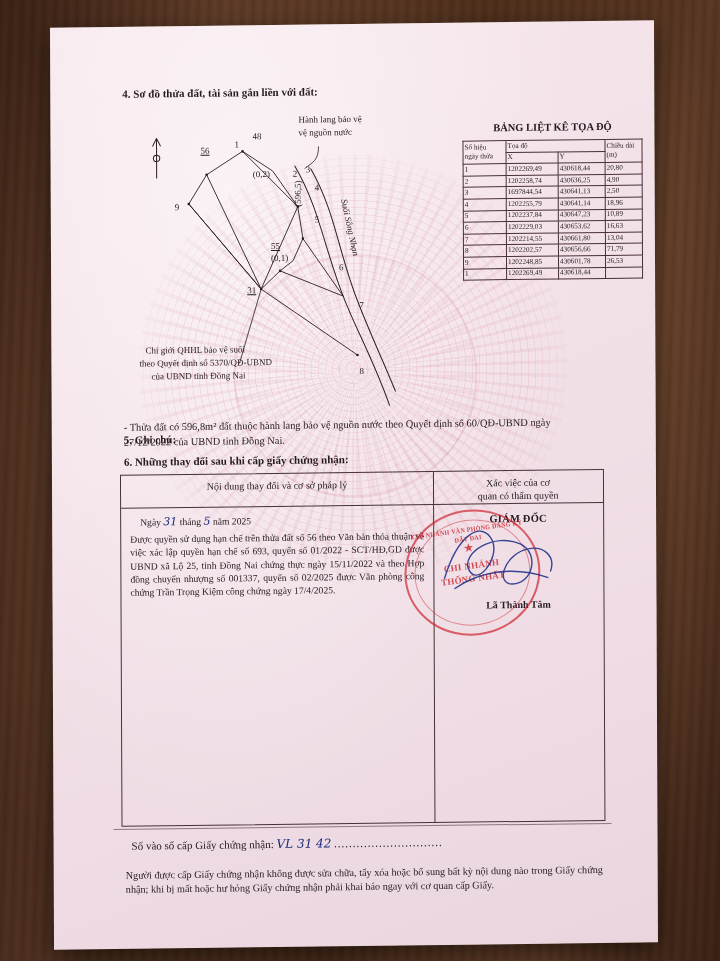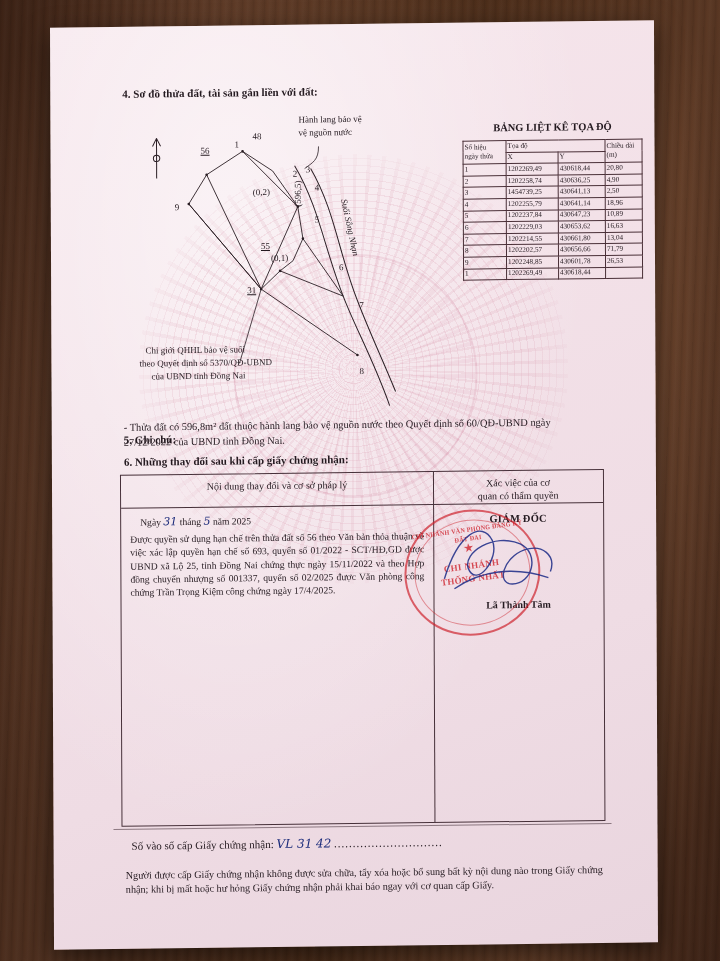--- a/index.html
+++ b/index.html
@@ -319,31 +319,31 @@
           <circle cx="160" cy="128" r="1.3"></circle>
           <circle cx="137" cy="160" r="1.3"></circle>
           <circle cx="214" cy="245" r="1.3"></circle>
         </g>
       </svg>
 
       <div class="dlab" style="left:110px; top:20px;">48</div>
       <div class="dlab u" style="left:58px; top:34px;">56</div>
       <div class="dlab" style="left:32px; top:90px;">9</div>
       <div class="dlab u" style="left:104px; top:174px;">31</div>
-      <div class="dlab u" style="left:118px; top:130px;">55</div>
+      <div class="dlab u" style="left:128px; top:130px;">55</div>
       <div class="dlab" style="left:150px; top:58px;">2</div>
       <div class="dlab" style="left:163px; top:54px;">3</div>
       <div class="dlab" style="left:172px; top:72px;">4</div>
       <div class="dlab" style="left:172px; top:104px;">5</div>
       <div class="dlab" style="left:196px; top:152px;">6</div>
       <div class="dlab" style="left:216px; top:190px;">7</div>
       <div class="dlab" style="left:216px; top:256px;">8</div>
       <div class="dlab" style="left:92px; top:28px;">1</div>
 
-      <div class="dlab" style="left:110px; top:76px;">(0,2)</div>
+      <div class="dlab" style="left:110px; top:58px;">(0,2)</div>
       <div class="dlab" style="left:128px; top:142px;">(0,1)</div>
       <div class="dlab" style="left:150px; top:96px; transform:rotate(-90deg); transform-origin:left top;">(596,5)</div>
       <div class="dlab" style="left:206px; top:88px; transform:rotate(78deg); transform-origin:left top; font-style:italic;">Suối Sông Nhạn</div>
 
       <div class="dlab" style="left:156px; top:4px;">Hành lang bảo vệ</div>
       <div class="dlab" style="left:156px; top:17px;text-align:center;">vệ nguồn nước</div>
 
       <div class="dlab" style="left:2px; top:233px;">Chỉ giới QHHL bảo vệ suối</div>
       <div class="dlab" style="left:-4px; top:246px;">theo Quyết định số 5370/QĐ-UBND</div>
       <div class="dlab" style="left:8px; top:259px;">của UBND tỉnh Đồng Nai</div>
@@ -374,21 +374,21 @@
         <td>20,80</td>
       </tr>
       <tr>
         <td>2</td>
         <td>1202258,74</td>
         <td>430636,25</td>
         <td>4,90</td>
       </tr>
       <tr>
         <td>3</td>
-        <td>1454739,25</td>
+        <td>1697844,54</td>
         <td>430641,13</td>
         <td>2,50</td>
       </tr>
       <tr>
         <td>4</td>
         <td>1202255,79</td>
         <td>430641,14</td>
         <td>18,96</td>
       </tr>
       <tr>

